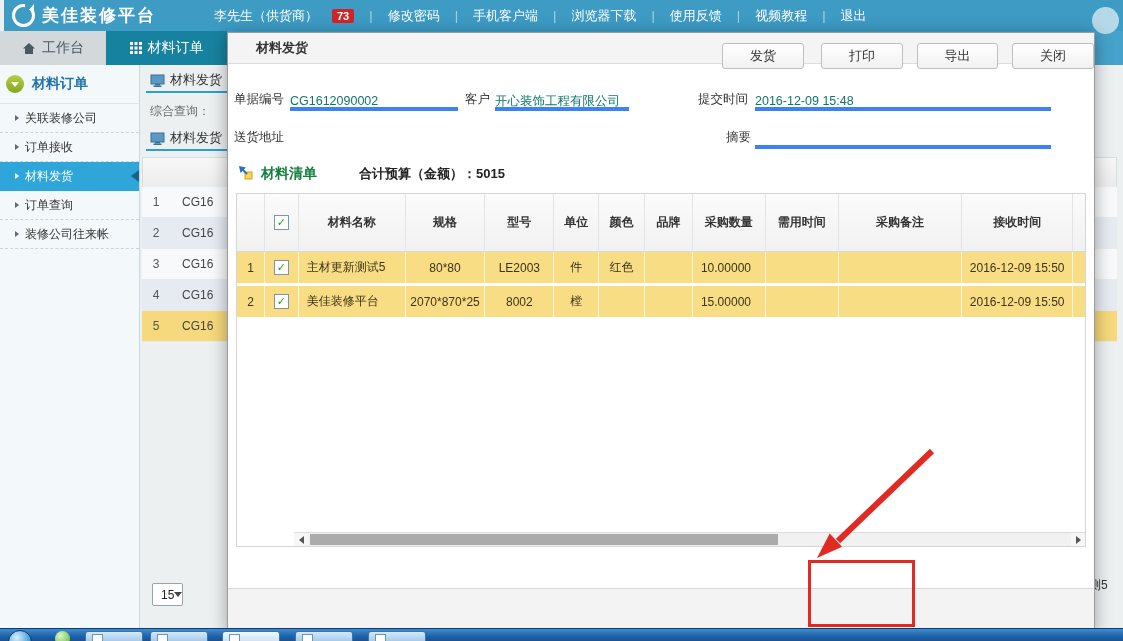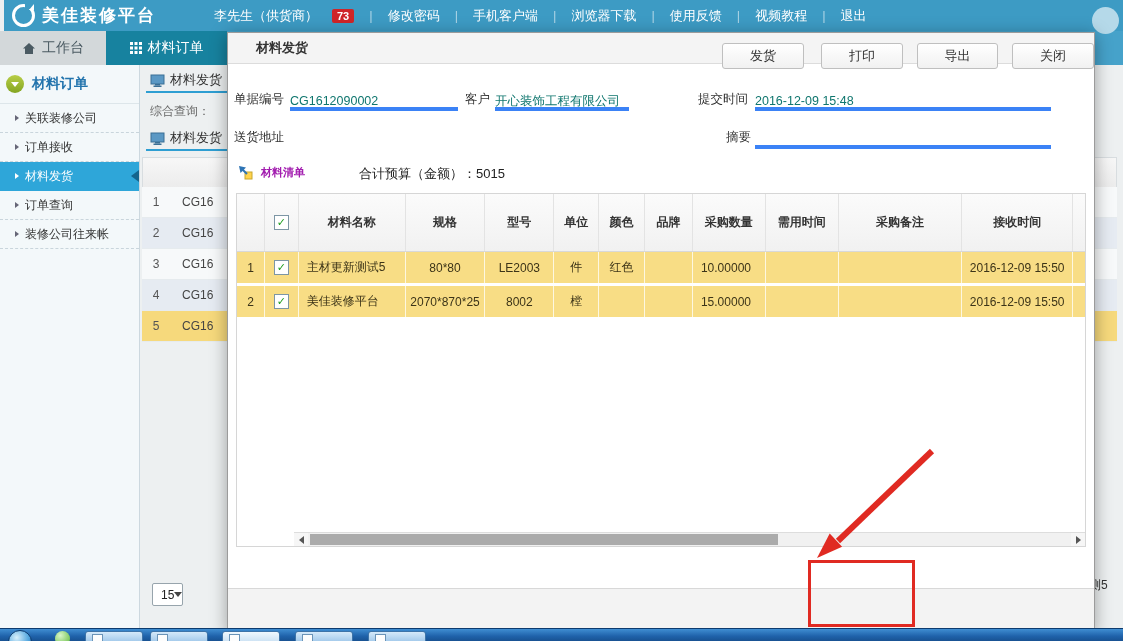--- a/index.html
+++ b/index.html
@@ -58,22 +58,22 @@
   .clipped-text{position:absolute;left:949px;top:512px;color:#333;font-size:12px;}
 
   
   .dialog{position:absolute;left:227px;top:32px;width:868px;height:599px;background:#fff;border:1px solid #9b9b9b;box-shadow:0 3px 16px rgba(0,0,0,.35);z-index:5;box-sizing:border-box;}
   .dlg-header{position:absolute;left:0;top:0;right:0;height:30px;background:#f4f4f4;border-bottom:1px solid #dcdcdc;display:flex;align-items:center;}
   .dlg-title{margin-left:28px;font-size:13px;font-weight:bold;color:#333;}
   .dlg-close{position:absolute;right:12px;top:3px;font-size:20px;color:#555;cursor:pointer;line-height:24px;}
   .f-label{position:absolute;font-size:12.5px;color:#333;}
   .f-value{position:absolute;font-size:12.5px;color:#0f766e;border-bottom:4px solid #3b82f6;height:20px;line-height:20px;box-sizing:border-box;}
   .listbar-icon{position:absolute;left:9px;top:131px;}
-  .listbar-title{position:absolute;left:33px;top:132px;font-weight:bold;font-size:11px;color:#a21caf;}
-  .listbar-budget{position:absolute;left:131px;top:132px;font-weight:normal;font-size:13px;color:#222;}
+  .listbar-title{position:absolute;left:33px;top:132px;font-weight:bold;font-size:14px;color:#15803d;}
+  .listbar-budget{position:absolute;left:131px;top:132px;font-weight:bold;font-size:13px;color:#222;}
 
   .grid{position:absolute;left:8px;top:160px;width:850px;height:354px;border:1px solid #d6d6d6;background:#fff;box-sizing:border-box;overflow:hidden;}
   .g-headrow{display:flex;height:58px;background:linear-gradient(180deg,#fbfbfb,#f1f1f1);border-bottom:1px solid #d8d8d8;box-sizing:border-box;}
   .g-headrow .cell{display:flex;align-items:center;justify-content:center;font-weight:bold;color:#333;border-right:1px solid #e3e3e3;box-sizing:border-box;}
   .g-row{display:flex;height:34px;background:#f8dd85;border-bottom:3px solid #fff;box-sizing:border-box;}
   .g-row .cell{display:flex;align-items:center;justify-content:center;color:#3c3418;border-right:1px solid rgba(255,255,255,.75);box-sizing:border-box;overflow:hidden;white-space:nowrap;}
   .cell.c0{width:28px;}.cell.c1{width:34px;}.cell.c2{width:107px;justify-content:flex-start;padding-left:8px;}
   .cell.c3{width:80px;}.cell.c4{width:69px;}.cell.c5{width:45px;}.cell.c6{width:46px;}.cell.c7{width:48px;}
   .cell.c8{width:73px;justify-content:flex-start;padding-left:8px;}.cell.c9{width:73px;}.cell.c10{width:124px;}
   .cell.c11{width:111px;}.cell.c12{width:12px;border-right:none;}

